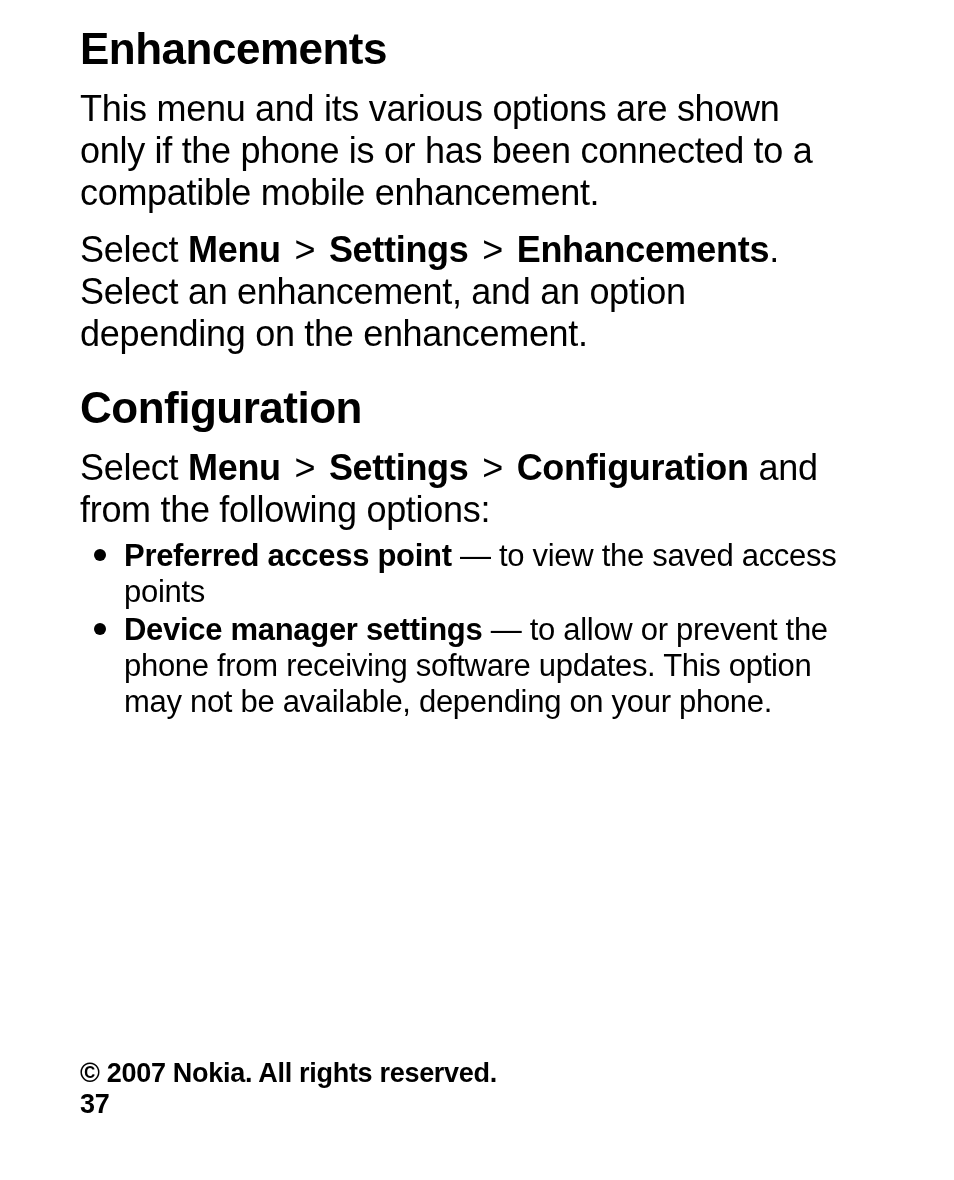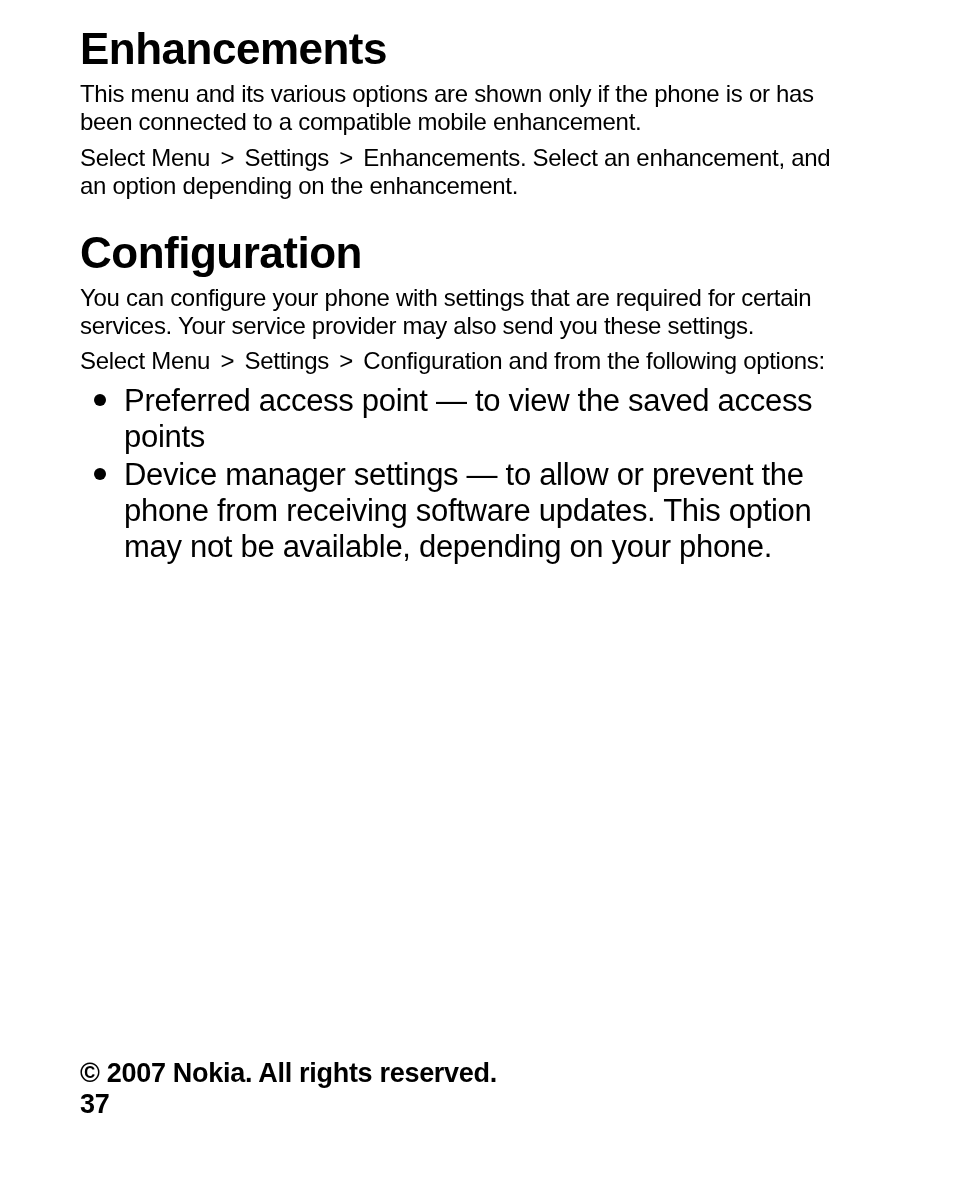--- a/index.html
+++ b/index.html
@@ -24,26 +24,26 @@
     font-size: 44px;
     line-height: 1.05;
     margin: 0 0 6px 0;
     font-weight: 700;
     letter-spacing: -0.5px;
   }
   h1.second {
     margin-top: 30px;
   }
   p {
-    font-size: 24px;
+    font-size: 36px;
     line-height: 1.16;
-    margin: 8px 0 8px 0;
+    margin: 16px 0 8px 0;
     letter-spacing: -0.3px;
   }
-  .bold { font-weight: 400; }
+  .bold { font-weight: 700; }
   .gt {
     font-weight: 400;
     padding: 0 4px;
   }
   ul {
     margin: 2px 0 0 0;
     padding: 0 0 0 44px;
     list-style: none;
   }
   li {
@@ -81,21 +81,20 @@
 
 <div class="page">
 
   <h1>Enhancements</h1>
 
   <p><span>This menu and its various options are shown only if the phone is or has been connected to a compatible mobile enhancement.</span></p>
   <p><span>Select </span><span class="bold">Menu</span><span class="gt">  &gt;  </span><span class="bold">Settings</span><span class="gt">  &gt;  </span><span class="bold">Enhancements</span><span>. Select an enhancement, and an option depending on the enhancement.</span></p>
 
   <h1 class="second">Configuration</h1>
 
-  <p><span>You can configure your phone with settings that are required for certain services. Your service provider may also send you these settings.</span></p>
   <p><span>Select </span><span class="bold">Menu</span><span class="gt">  &gt;  </span><span class="bold">Settings</span><span class="gt">  &gt;  </span><span class="bold">Configuration</span><span> and from the following options:</span></p>
 
   <ul>
     <li><span class="bold">Preferred access point</span><span>  — to view the saved access points</span></li>
     <li><span class="bold">Device manager settings</span><span>  — to allow or prevent the phone from receiving software updates. This option may not be available, depending on your phone.</span></li>
   </ul>
 
   <div class="footer">
     <span>© 2007 Nokia. All rights reserved.</span>
     <span>37</span>

